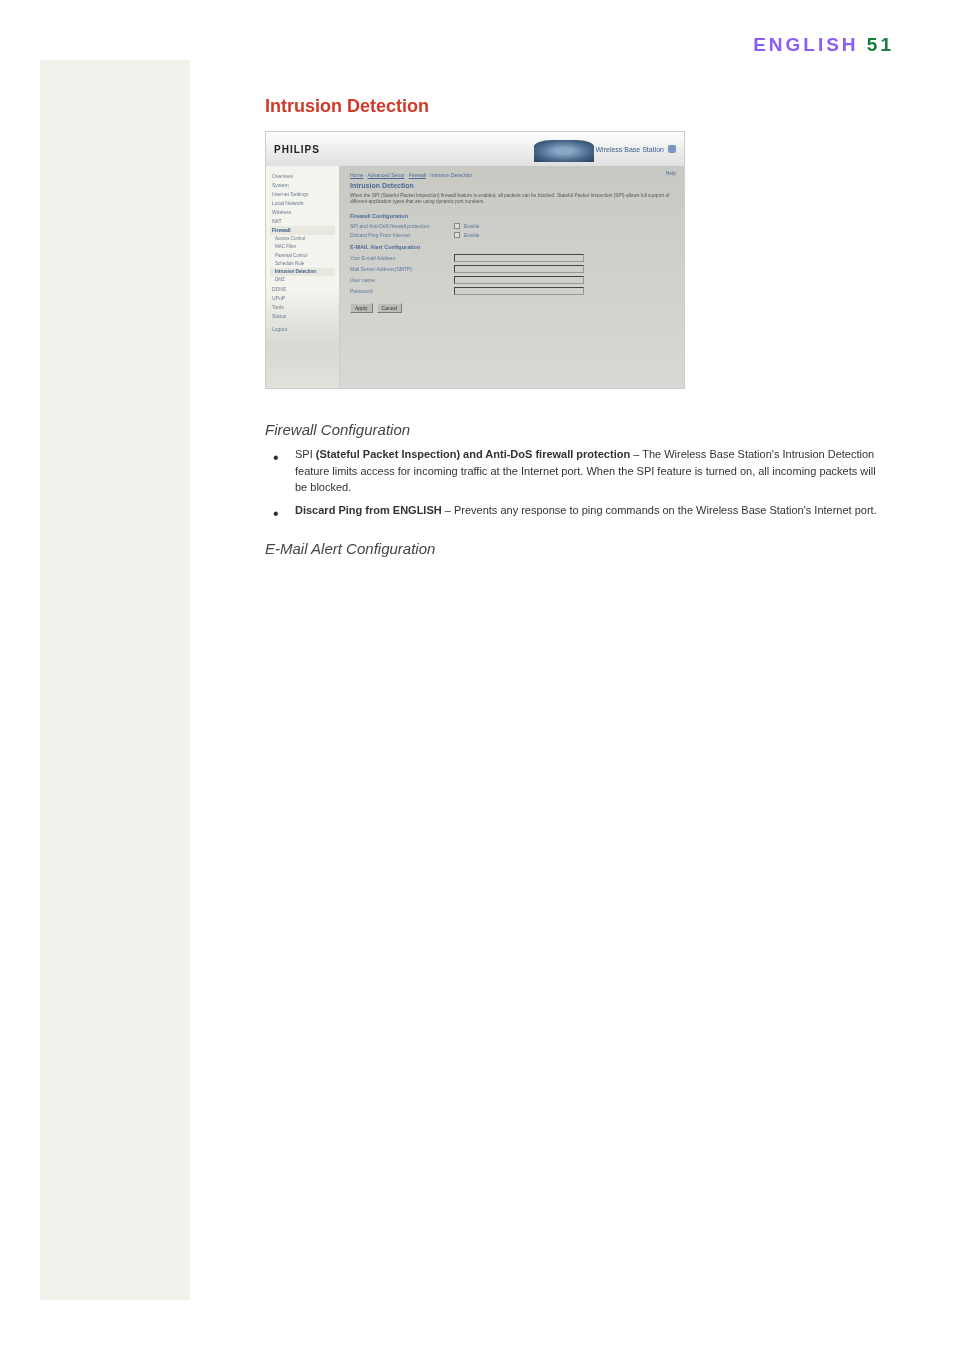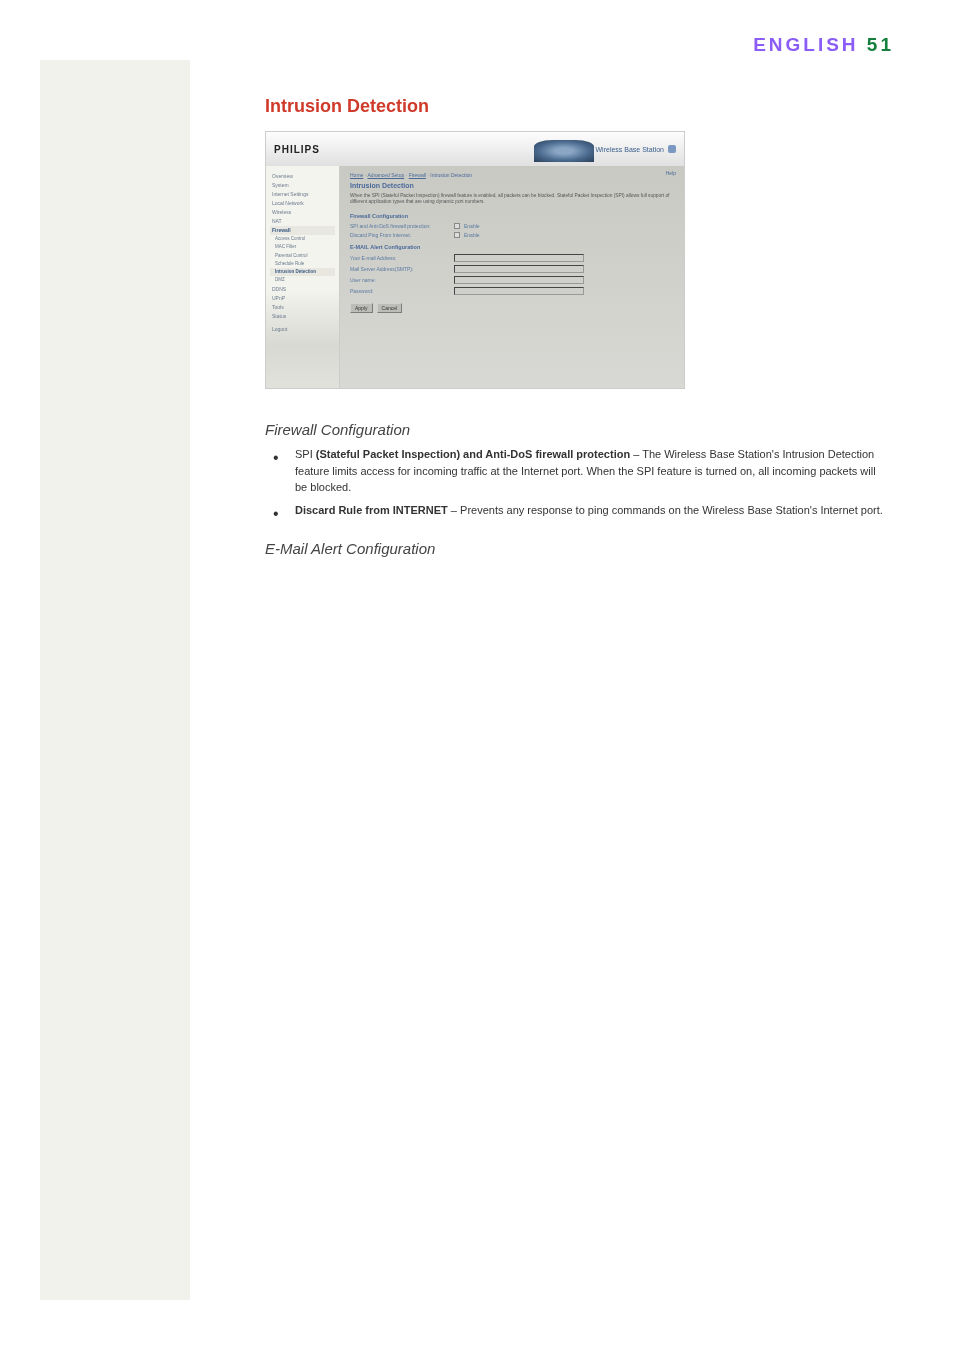--- a/index.html
+++ b/index.html
@@ -285,18 +285,18 @@
       </div>
     </div>
   </div>
 
   <div class="subhead">Firewall Configuration</div>
   <ul class="bullets">
     <li>
       <span>SPI </span><span class="bold">(Stateful Packet Inspection) and Anti-DoS firewall protection</span><span> – The Wireless Base Station's Intrusion Detection feature limits access for incoming traffic at the Internet port. When the SPI feature is turned on, all incoming packets will be blocked.</span>
     </li>
     <li>
-      <span class="bold">Discard Rule from INTERNET</span><span> – Prevents any response to ping commands on the Wireless Base Station's Internet port.</span>
+      <span class="bold">Discard Ping from ENGLISH</span><span> – Prevents any response to ping commands on the Wireless Base Station's Internet port.</span>
     </li>
   </ul>
 
   <div class="subhead">E-Mail Alert Configuration</div>
 </div>
 
 </body></html>

